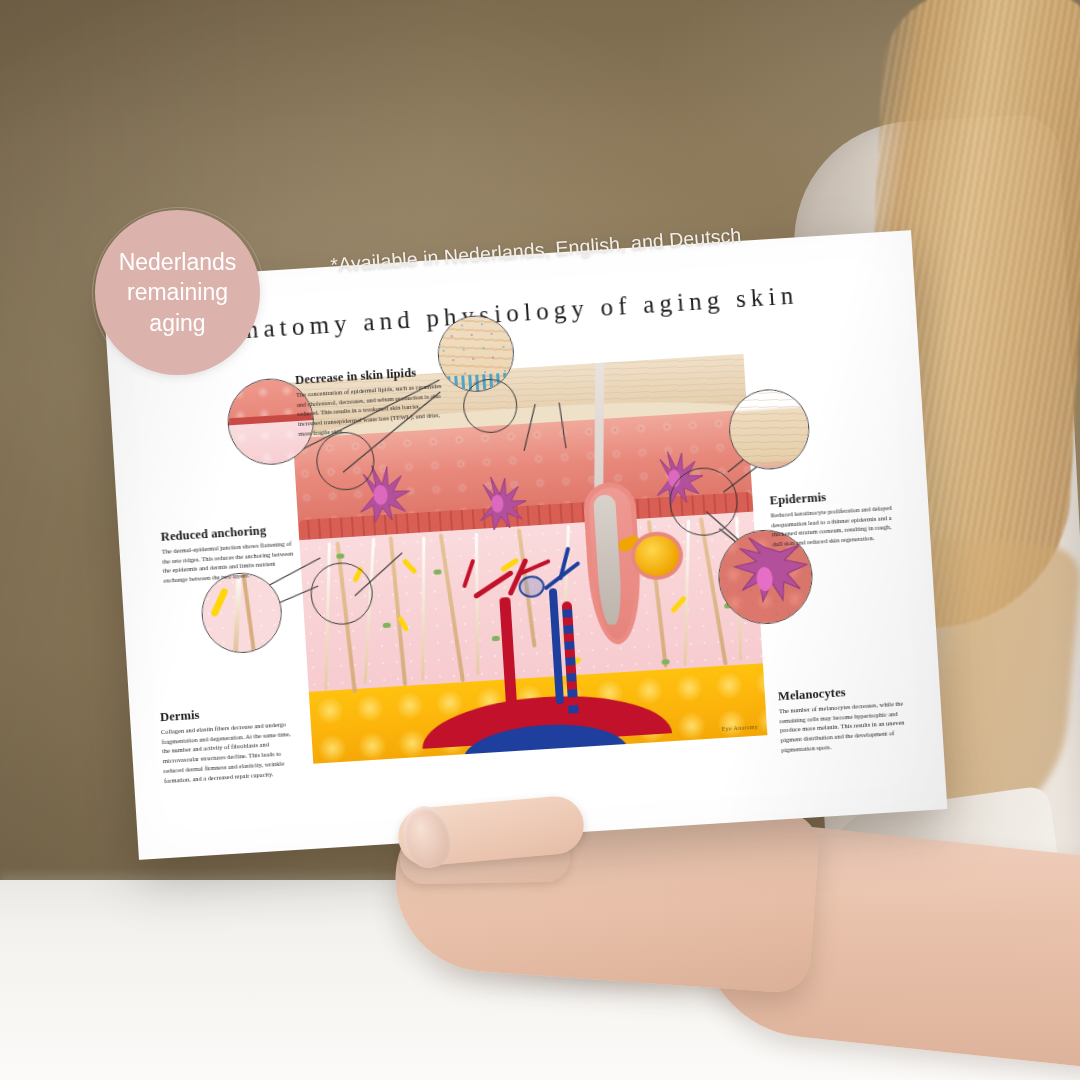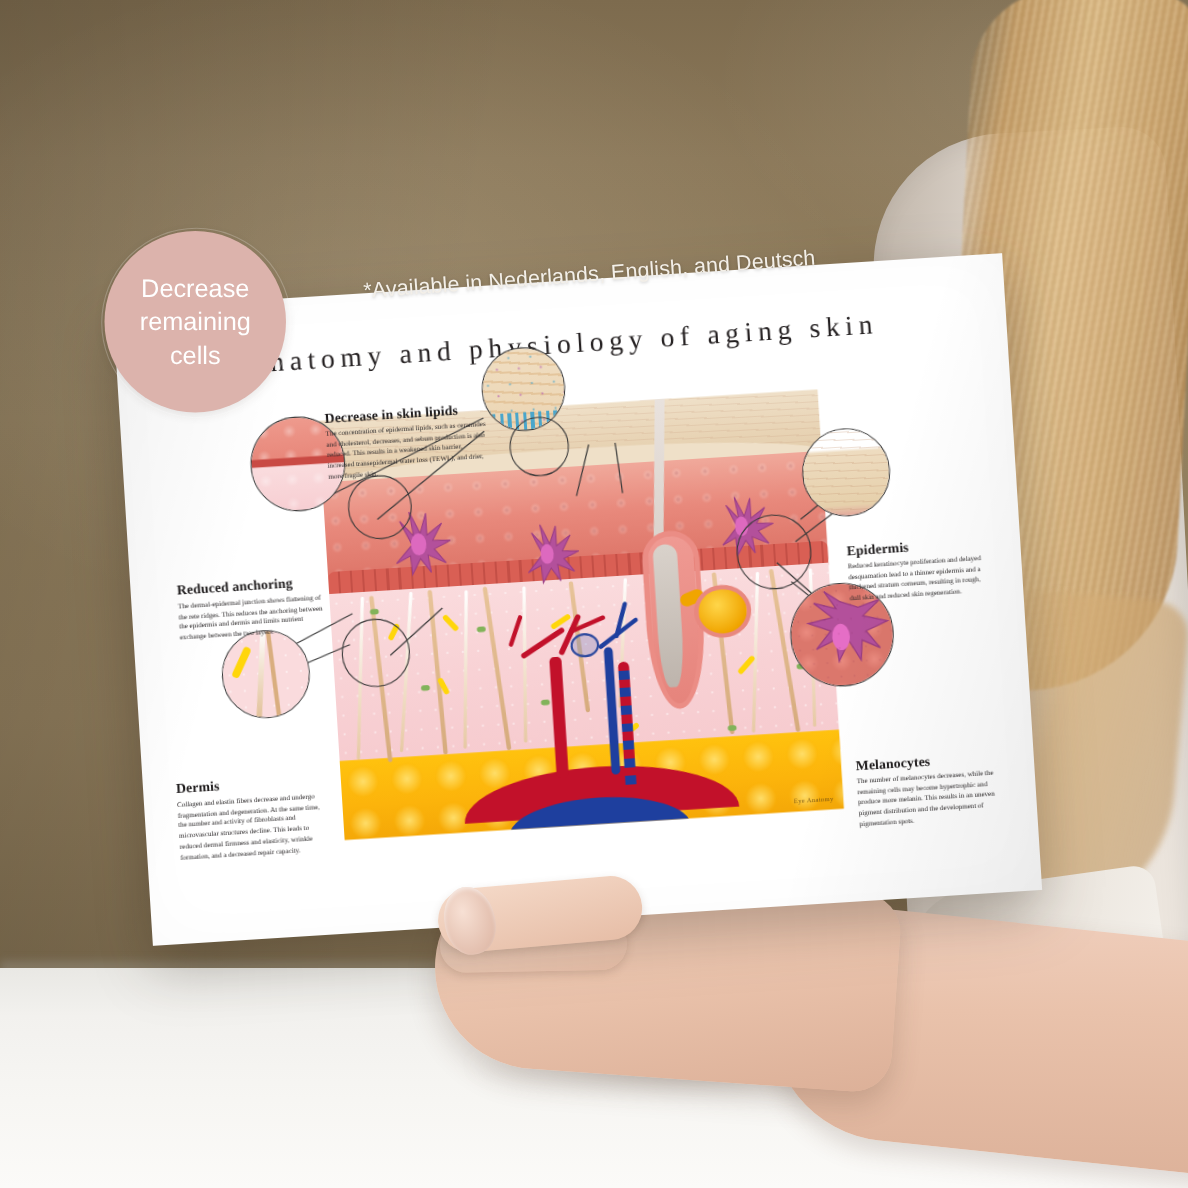--- a/index.html
+++ b/index.html
@@ -486,20 +486,20 @@
     </div>
   </div>
 
   <div class="finger" style="left:398px;top:802px;width:186px;height:58px;transform:rotate(-5deg);"></div>
   <div class="thumbnail" style="left:404px;top:806px;"></div>
 
   <div class="caption">*Available in Nederlands, English, and Deutsch</div>
 
   <div class="badge">
     <div class="badge-txt">
-      <span>Decrease</span><br>
+      <span>Nederlands</span><br>
       <span>remaining</span><br>
-      <span>cells</span>
+      <span>aging</span>
     </div>
   </div>
   <div class="badge-ring"></div>
 
 </div>
 
 </body></html>

